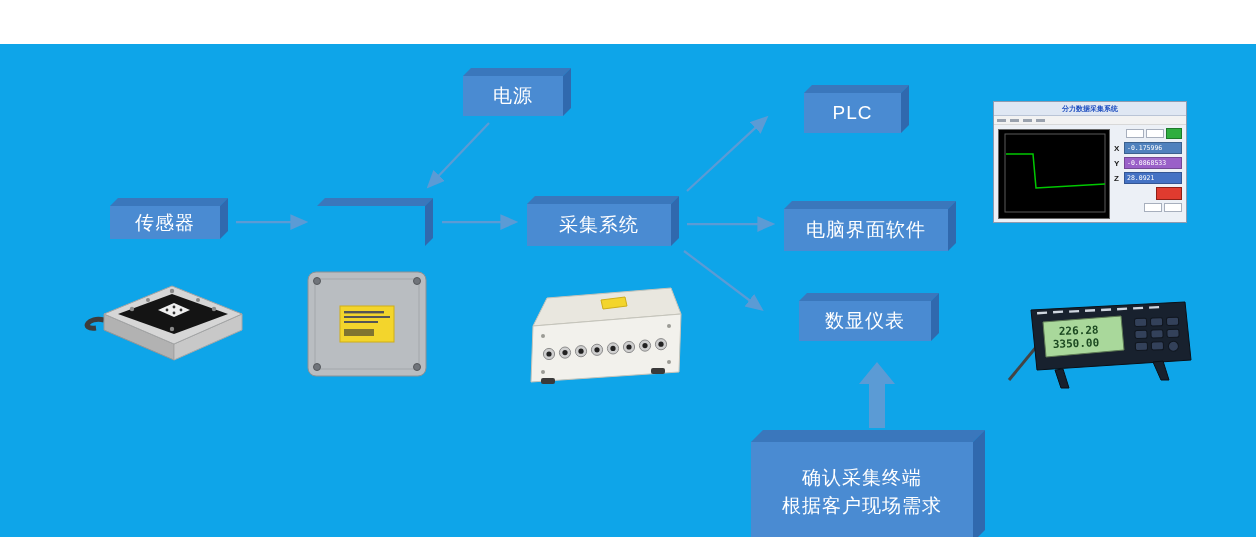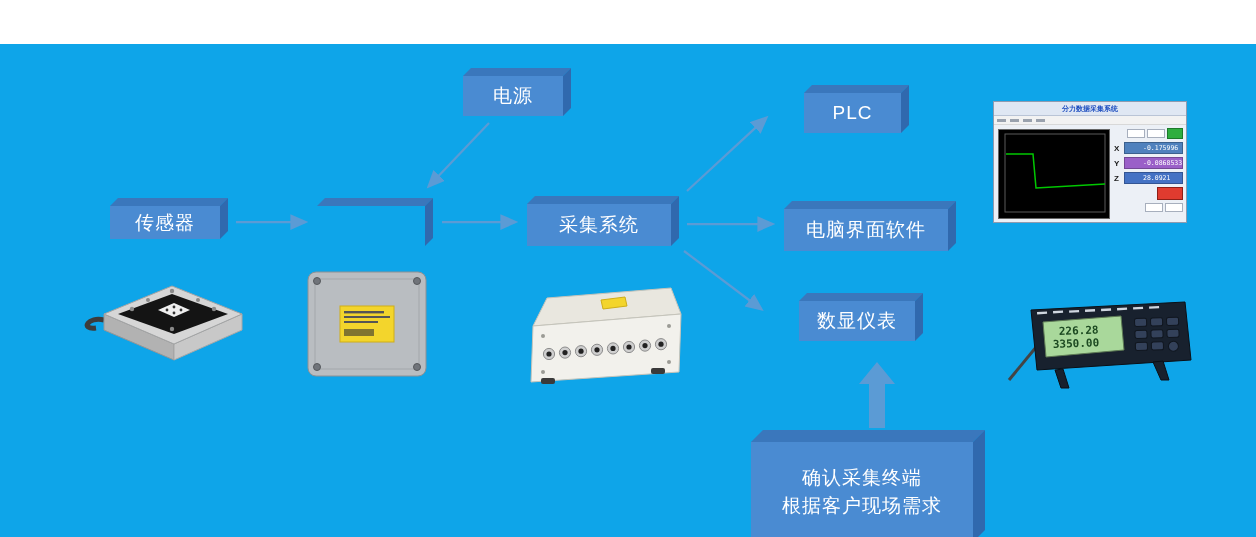--- a/index.html
+++ b/index.html
@@ -33,21 +33,21 @@
   .sw-menu{height:8px;background:#f2f2f2;border-bottom:1px solid #d8d8d8;display:flex;gap:4px;align-items:center;padding:0 3px;}
   .sw-menu i{display:block;width:9px;height:3px;background:#9aa2ae;}
   .sw-body{display:flex;height:calc(100% - 23px);}
   .sw-chart{margin:4px;width:110px;height:88px;background:#000;border:1px solid #666;position:relative;flex:none;}
   .sw-right{flex:1;padding:3px 4px 3px 0;display:flex;flex-direction:column;gap:3px;}
   .sw-toprow,.sw-bottomrow{display:flex;gap:2px;justify-content:flex-end;align-items:center;}
   .sw-mini{width:16px;height:7px;background:#fff;border:1px solid #a7afbd;}
   .sw-btn-green{width:14px;height:9px;background:#2fae3f;border:1px solid #1c7a2a;}
   .sw-readout{display:flex;align-items:center;gap:2px;}
   .sw-axis{width:8px;color:#1a1a1a;font-weight:bold;font-size:8px;}
-  .sw-val{flex:1;height:10px;color:#fff;font-size:6.5px;display:flex;align-items:center;padding-left:18px;
+  .sw-val{flex:1;height:10px;color:#fff;font-size:6.5px;display:flex;align-items:center;padding-left:2px;
       border:1px solid rgba(0,0,0,.25);font-family:"DejaVu Sans Mono",monospace;}
   .sw-val.x{background:var(--readout-x);}
   .sw-val.y{background:var(--readout-y);}
   .sw-val.z{background:var(--readout-z);}
   .sw-btn-red{width:24px;height:11px;background:#e03b2f;border:1px solid #8e1f17;align-self:flex-end;}
 
   .lcd-text{font-family:"DejaVu Sans Mono",monospace;font-weight:bold;}
 </style>
 </head>
 <body>
@@ -107,21 +107,21 @@
   </div>
 
   <div class="cube" style="left:784px;top:157px;width:172px;height:50px">
     <div class="face-top"></div>
     <div class="face-side"></div>
     <div class="face-front">
       <span>电脑界面软件</span>
     </div>
   </div>
 
-  <div class="cube" style="left:799px;top:249px;width:124px;height:48px">
+  <div class="cube" style="left:799px;top:249px;width:140px;height:48px">
     <div class="face-top"></div>
     <div class="face-side"></div>
     <div class="face-front">
       <span>数显仪表</span>
     </div>
   </div>
 
   <div class="cube big" style="left:751px;top:386px;width:234px;height:112px">
     <div class="face-top"></div>
     <div class="face-side"></div>

